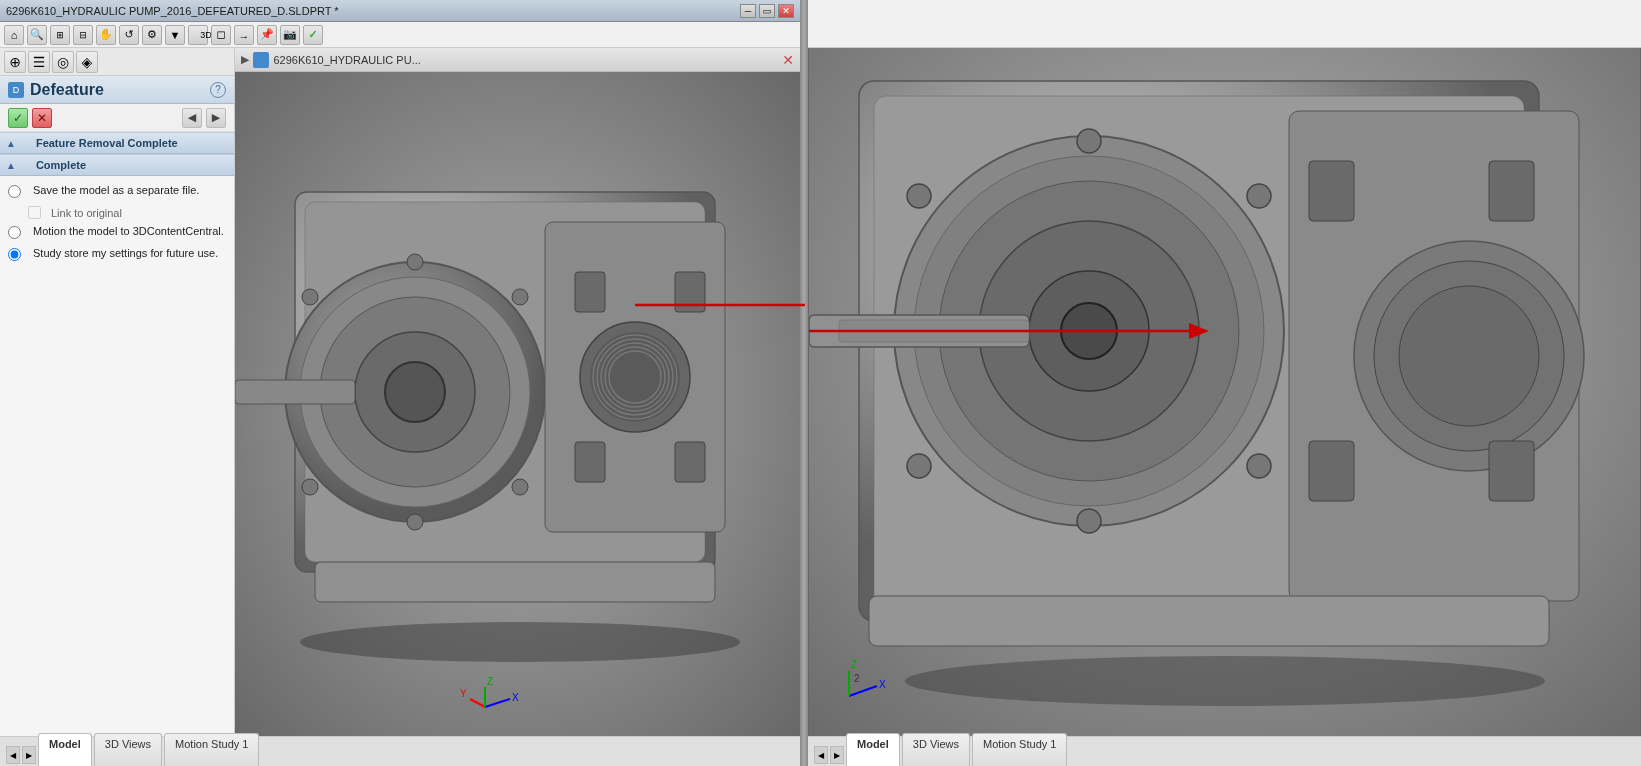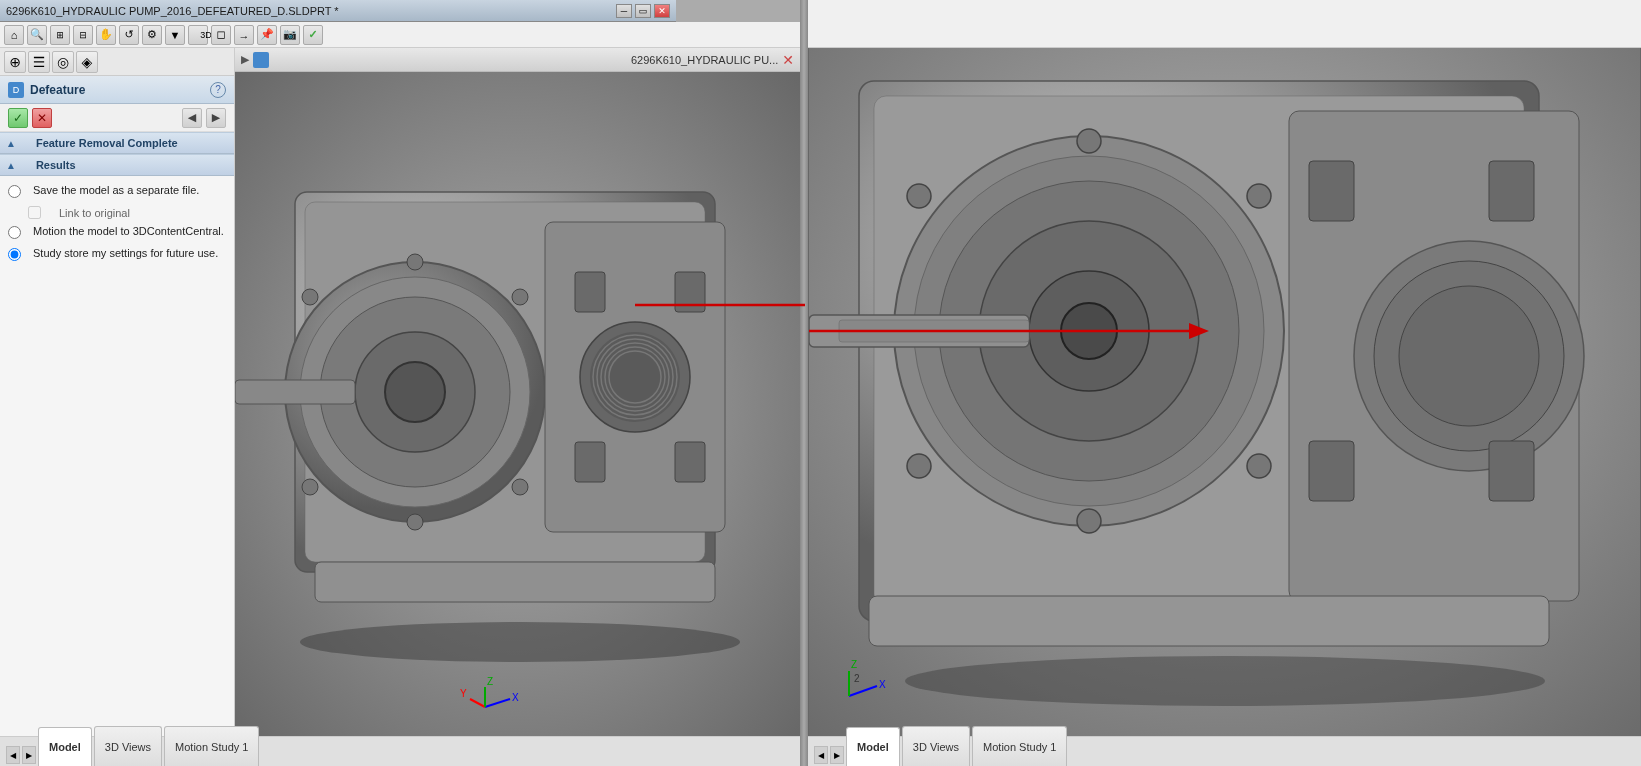--- a/index.html
+++ b/index.html
@@ -10,21 +10,21 @@
       font-family: 'Segoe UI', Arial, sans-serif;
       font-size: 12px;
       overflow: hidden;
       position: relative;
     }
 
     
     .title-bar {
       position: absolute;
       top: 0; left: 0;
-      width: 676px;
+      width: 800px;
       height: 22px;
       background: linear-gradient(to bottom, #c8d4e0, #a8b8c8);
       display: flex;
       align-items: center;
       padding: 0 6px;
       border-bottom: 1px solid #888;
       z-index: 100;
     }
     .title-bar-text {
       font-size: 11px;
@@ -122,21 +122,21 @@
       height: 16px;
       background: #4488cc;
       border-radius: 2px;
       display: flex;
       align-items: center;
       justify-content: center;
       color: white;
       font-size: 9px;
     }
     .defeature-title {
-      font-size: 12px;
+      font-size: 16px;
       font-weight: 600;
       color: #1a3a5a;
       flex: 1;
     }
     .help-icon {
       width: 16px;
       height: 16px;
       border: 1px solid #6688aa;
       border-radius: 50%;
       display: flex;
@@ -246,21 +246,21 @@
       margin-top: 1px;
       cursor: pointer;
     }
     .radio-label {
       font-size: 11px;
       color: #222;
     }
     .sub-option {
       display: flex;
       align-items: center;
-      gap: 18px;
+      gap: 10px;
       margin-left: 20px;
       margin-bottom: 6px;
     }
     .checkbox-input {
       cursor: pointer;
     }
     .checkbox-label {
       font-size: 11px;
       color: #666;
     }
@@ -286,21 +286,20 @@
     .vp-icon {
       width: 16px;
       height: 16px;
       background: #4488cc;
       border-radius: 2px;
     }
     .vp-name {
       font-size: 11px;
       color: #333;
       flex: 1;
-      text-align: right;
     }
     .vp-close {
       color: #cc4444;
       font-size: 14px;
       cursor: pointer;
     }
 
     
     .bottom-tabs {
       position: absolute;
@@ -321,27 +320,27 @@
       background: #d0d0d0;
       border: 1px solid #bbb;
       display: flex;
       align-items: center;
       justify-content: center;
       font-size: 8px;
       cursor: pointer;
       margin-bottom: 2px;
     }
     .tab-item {
-      height: 40px;
-      padding: 2px 10px;
+      height: 18px;
+      padding: 16px 10px;
       background: linear-gradient(to bottom, #f0f0f0, #ddd);
       border: 1px solid #bbb;
       border-bottom: none;
       display: flex;
-      align-items: center;
+      align-items: flex-end;
       font-size: 11px;
       color: #333;
       cursor: pointer;
       border-radius: 3px 3px 0 0;
     }
     .tab-item.active {
       background: white;
       border-bottom: 1px solid white;
       margin-bottom: -1px;
       font-weight: 600;
@@ -462,21 +461,21 @@
   </div>
 
   <div class="section-header">
     <span class="section-chevron">▲</span>
     <span class="section-title">Feature Removal Complete</span>
   </div>
 
 
   <div class="section-header">
     <span class="section-chevron">▲</span>
-    <span class="section-title">Results</span>
+    <span class="section-title">Complete</span>
   </div>
 
   <div class="results-content">
     <div class="radio-option">
       <input type="radio" class="radio-input" name="result_option" id="save_separate" style="">
       <label class="radio-label" for="save_separate">Save the model as a separate file.</label>
     </div>
     <div class="sub-option">
       <input type="checkbox" class="checkbox-input" id="link_original" disabled="" style="">
       <label class="checkbox-label" for="link_original">Link to original</label>

